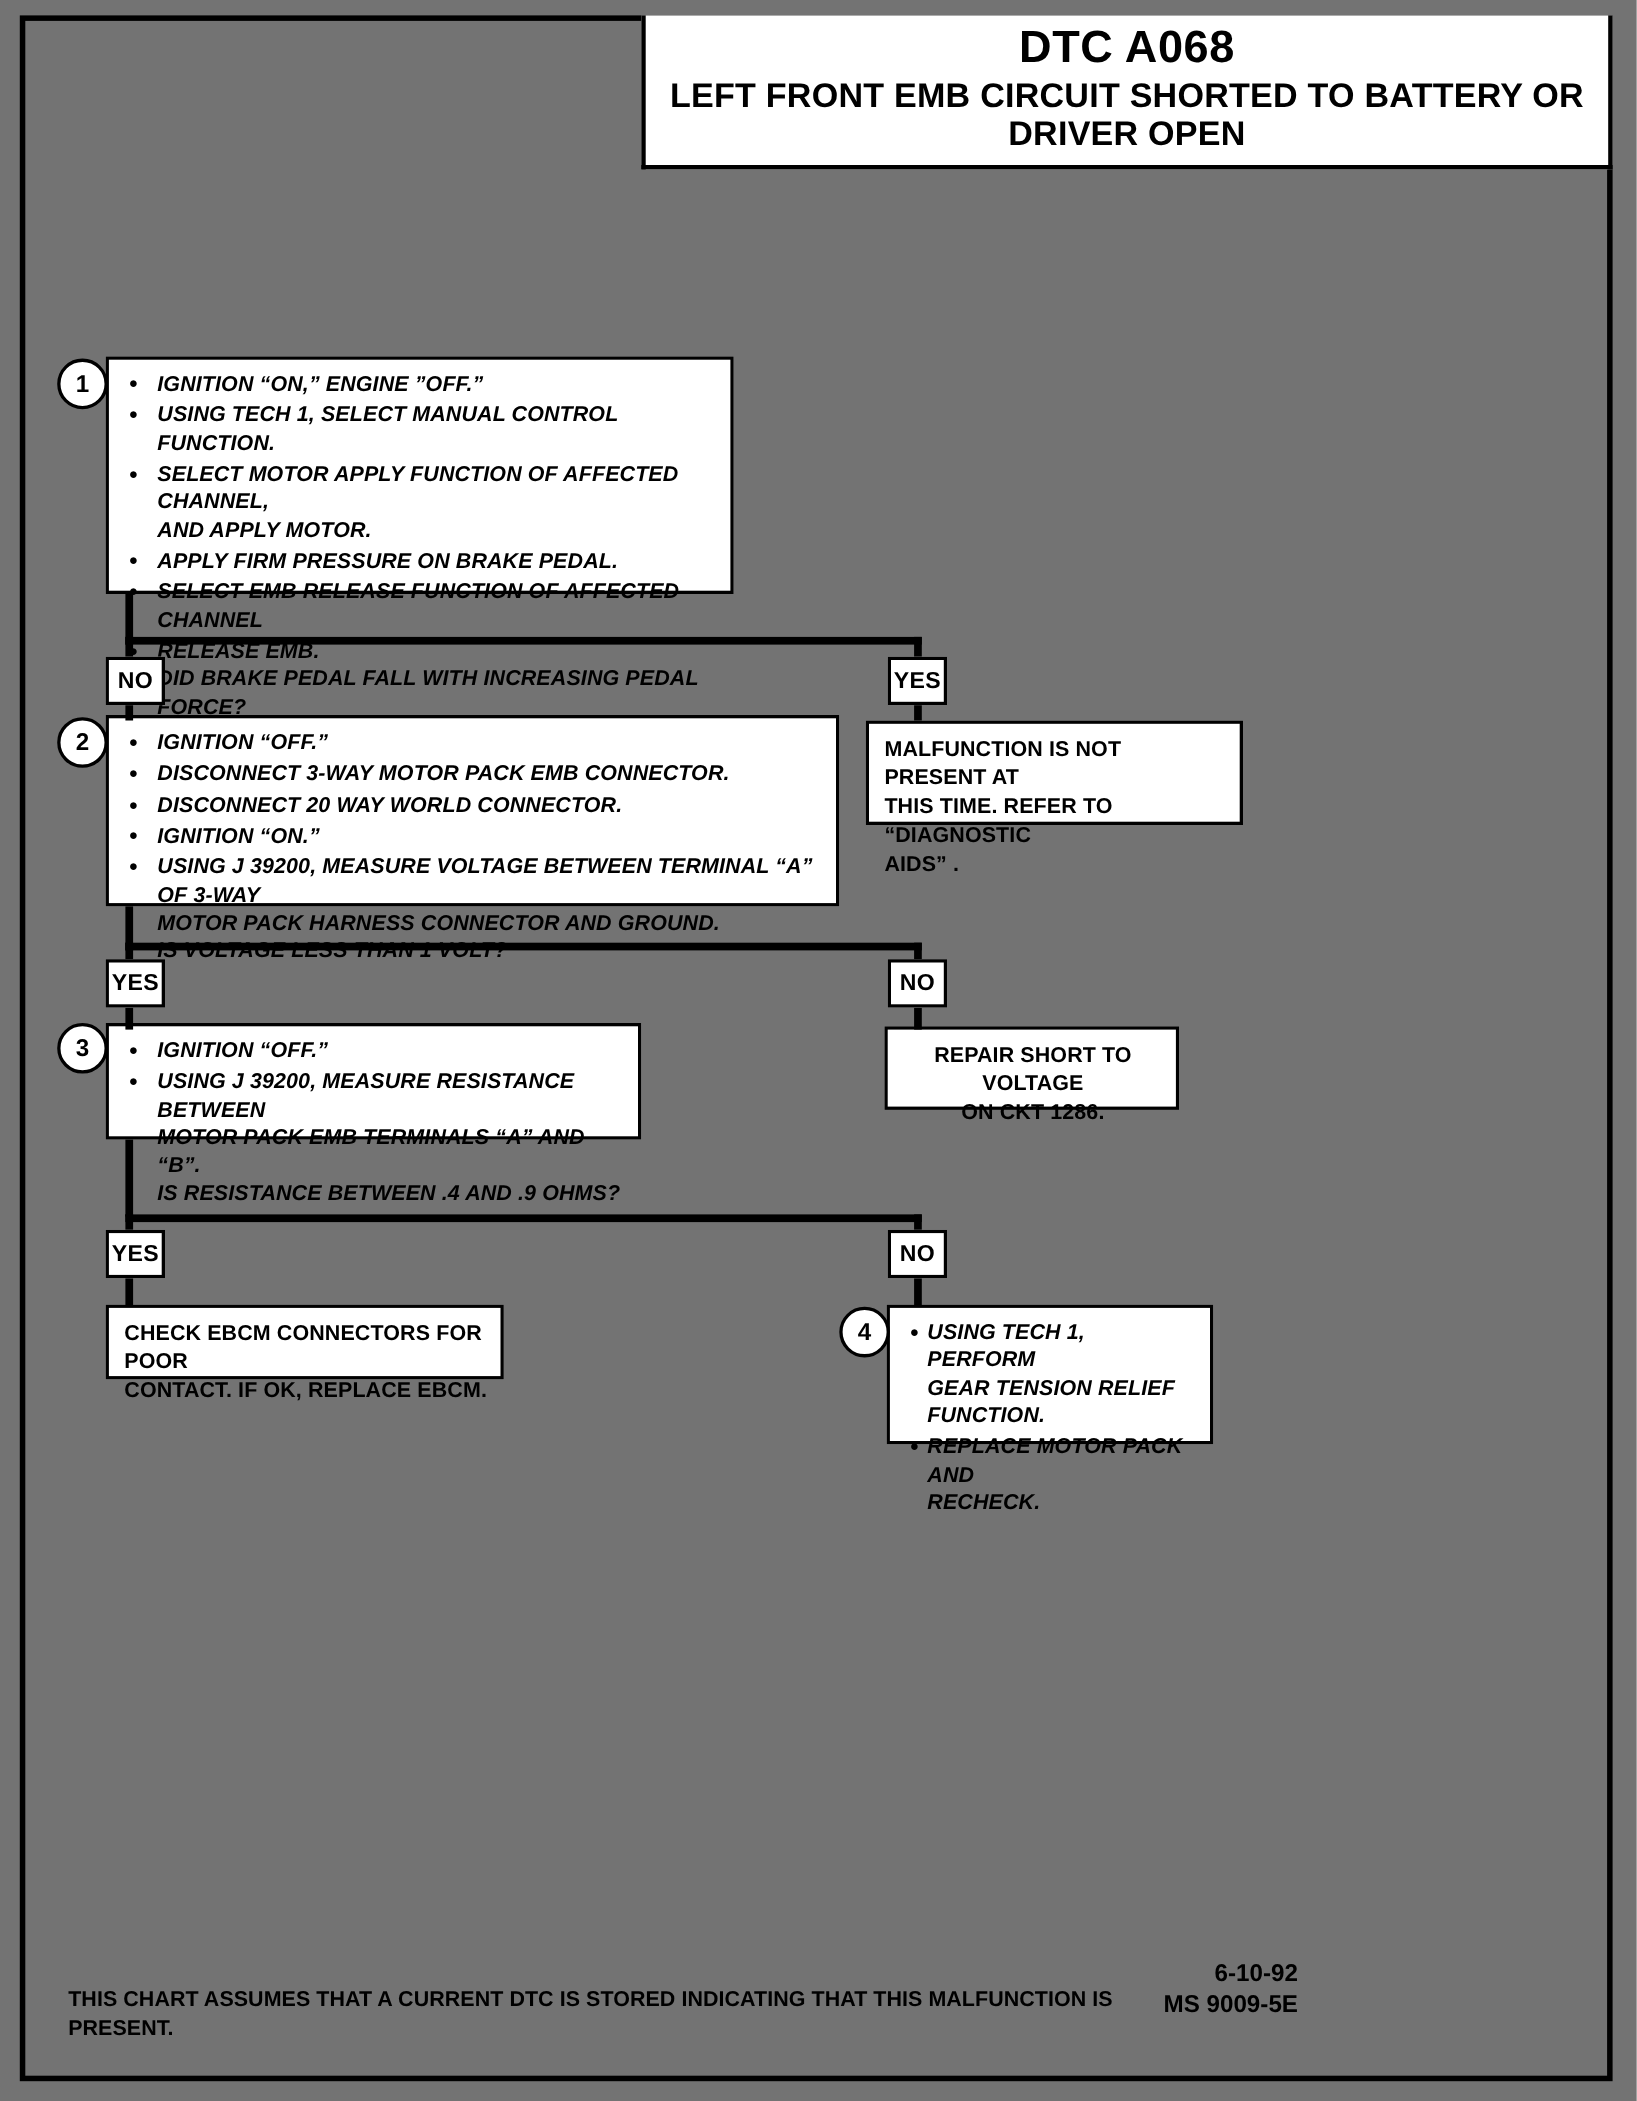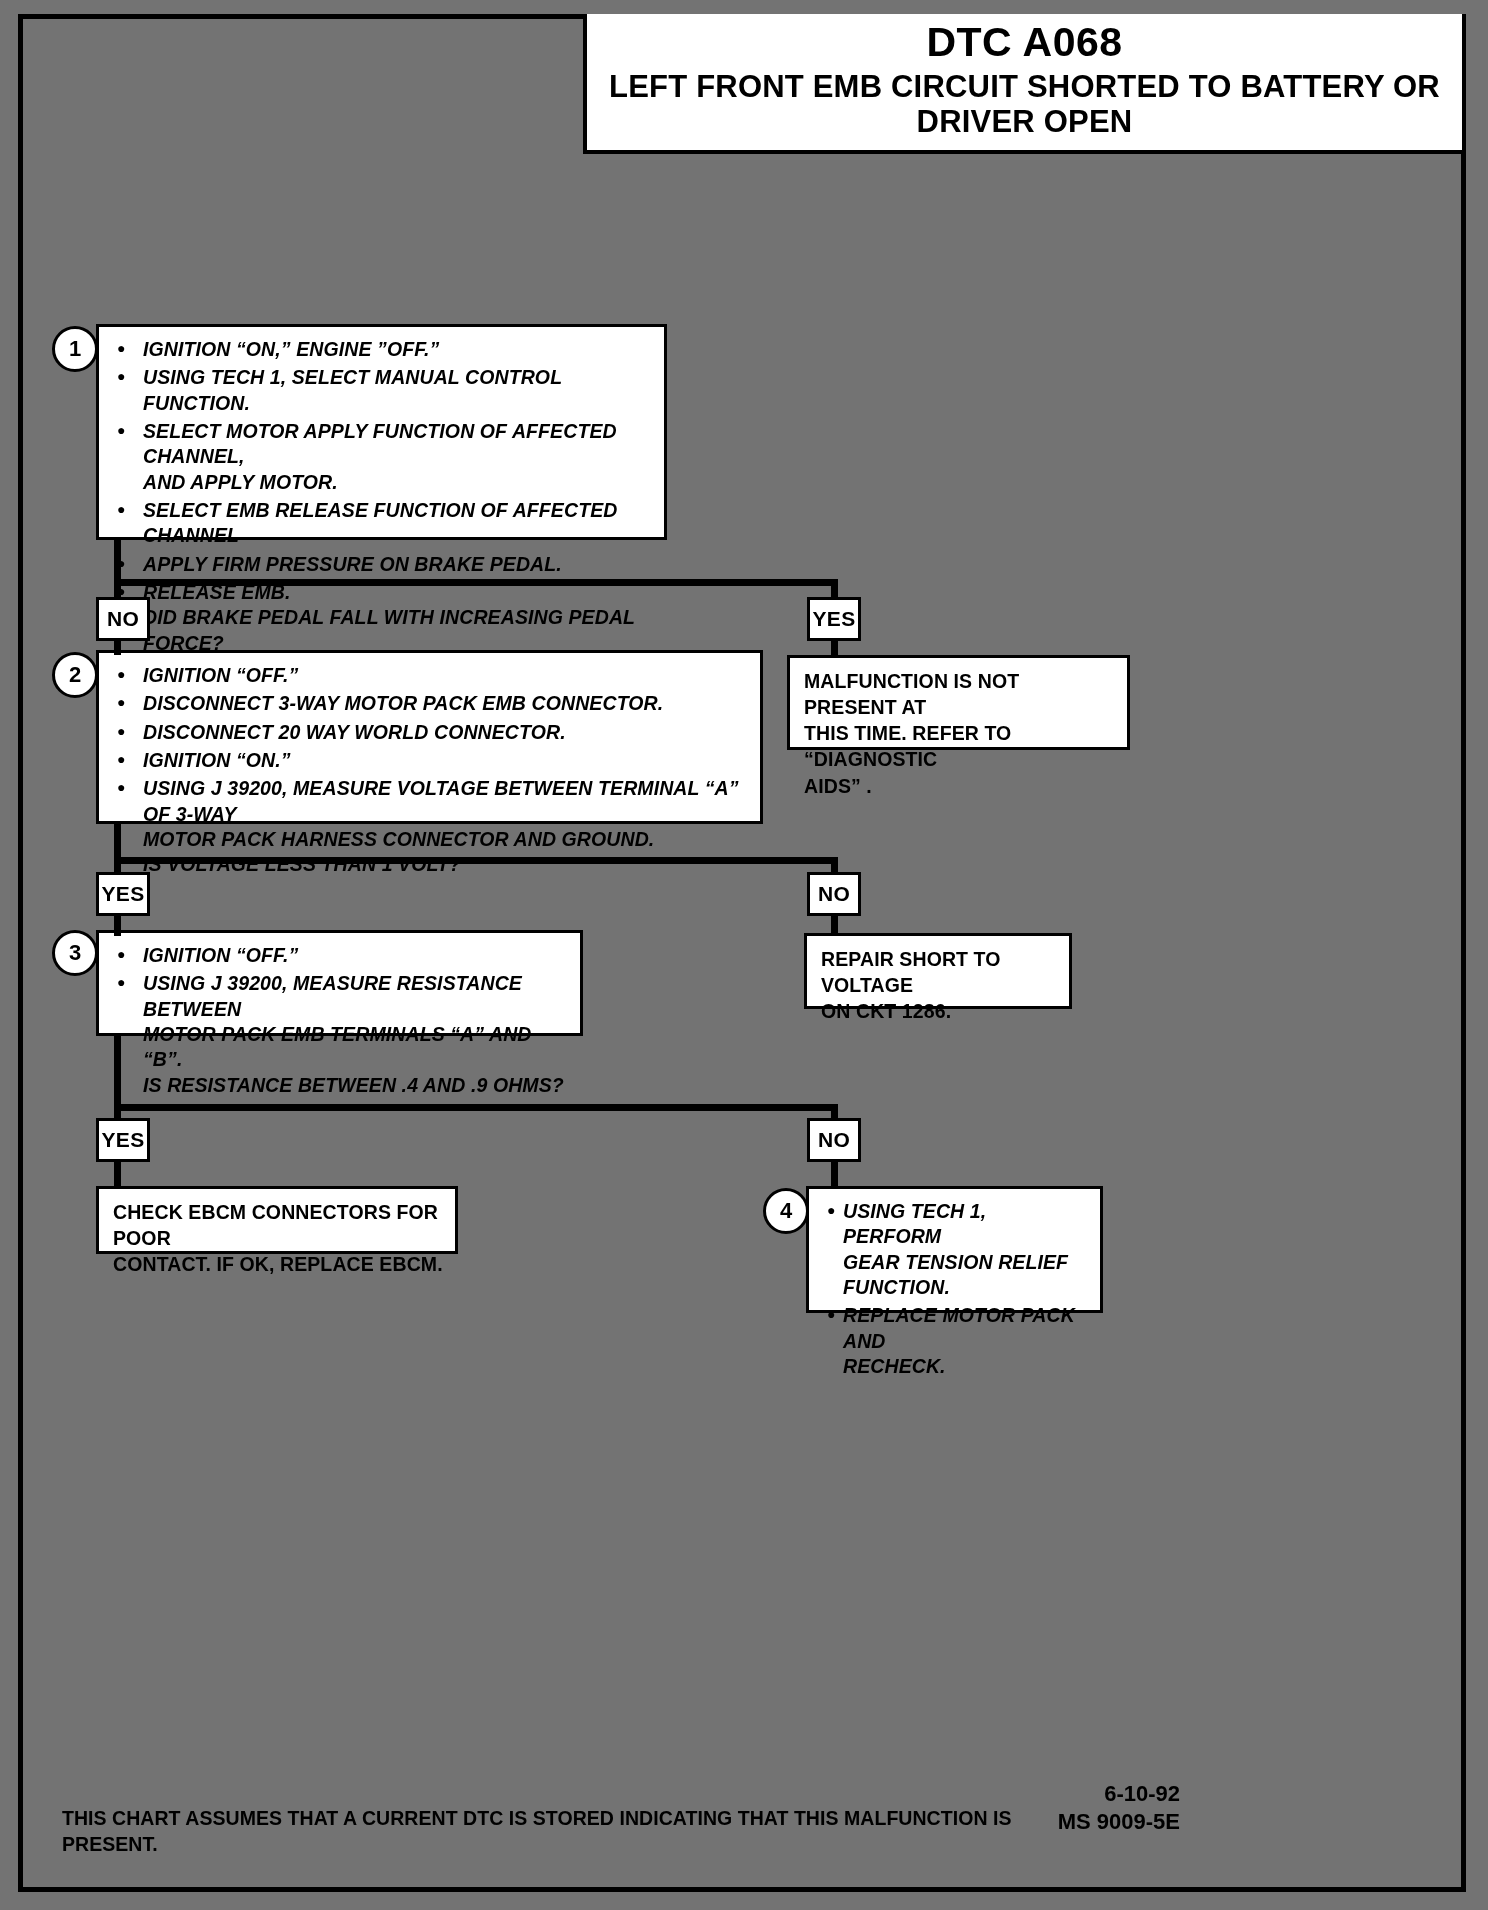--- a/index.html
+++ b/index.html
@@ -186,22 +186,22 @@
 
   <div class="step-circle" style="left:52px; top:326px;">
     <span>1</span>
   </div>
   <div class="fbox" style="left:96px; top:324px; width:571px; height:216px;">
     <ul class="bullets">
       <li class="bulleted">IGNITION “ON,” ENGINE ”OFF.”</li>
       <li class="bulleted">USING TECH 1, SELECT MANUAL CONTROL FUNCTION.</li>
       <li class="bulleted">SELECT MOTOR APPLY FUNCTION OF AFFECTED CHANNEL,
 AND APPLY MOTOR.</li>
+      <li class="bulleted">APPLY FIRM PRESSURE ON BRAKE PEDAL.</li>
       <li class="bulleted">SELECT EMB RELEASE FUNCTION OF AFFECTED CHANNEL</li>
-      <li class="bulleted">APPLY FIRM PRESSURE ON BRAKE PEDAL.</li>
       <li class="bulleted">RELEASE EMB.
 DID BRAKE PEDAL FALL WITH INCREASING PEDAL FORCE?</li>
     </ul>
   </div>
 
   <div class="vline" style="left:114px; top:540px; height:46px;"></div>
   <div class="hline" style="left:114px; top:579px; width:724px;"></div>
   <div class="vline" style="left:114px; top:579px; height:24px;"></div>
   <div class="vline" style="left:831px; top:579px; height:24px;"></div>
 
@@ -248,21 +248,21 @@
   </div>
   <div class="fbox" style="left:96px; top:930px; width:487px; height:106px;">
     <ul class="bullets">
       <li class="bulleted">IGNITION  “OFF.”</li>
       <li class="bulleted">USING J 39200, MEASURE RESISTANCE BETWEEN
 MOTOR PACK EMB TERMINALS “A” AND “B”.
 IS RESISTANCE BETWEEN .4 AND .9 OHMS?</li>
     </ul>
   </div>
 
-  <div class="fbox" style="left:804px; top:933px; width:268px; height:76px;">
+  <div class="fbox" style="left:804px; top:933px; width:268px; height:76px;text-align:center;">
     <div class="plaintext">REPAIR SHORT TO VOLTAGE
 ON CKT 1286.</div>
   </div>
 
   <div class="vline" style="left:114px; top:1036px; height:70px;"></div>
   <div class="hline" style="left:114px; top:1104px; width:724px;"></div>
   <div class="vline" style="left:114px; top:1104px; height:18px;"></div>
   <div class="vline" style="left:831px; top:1104px; height:18px;"></div>
 
   <div class="yn" style="left:96px; top:1118px;">YES</div>

